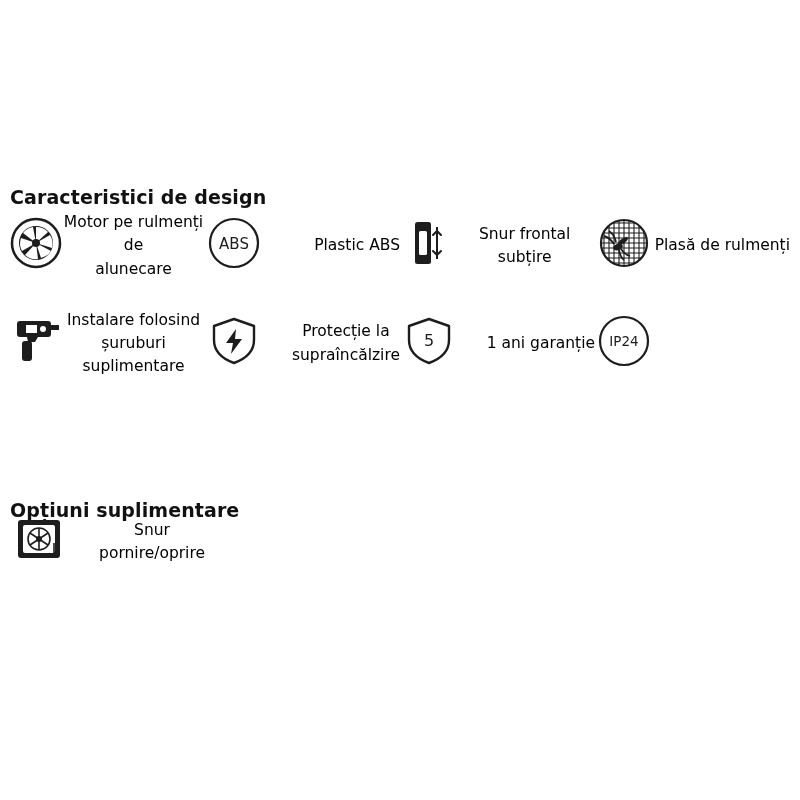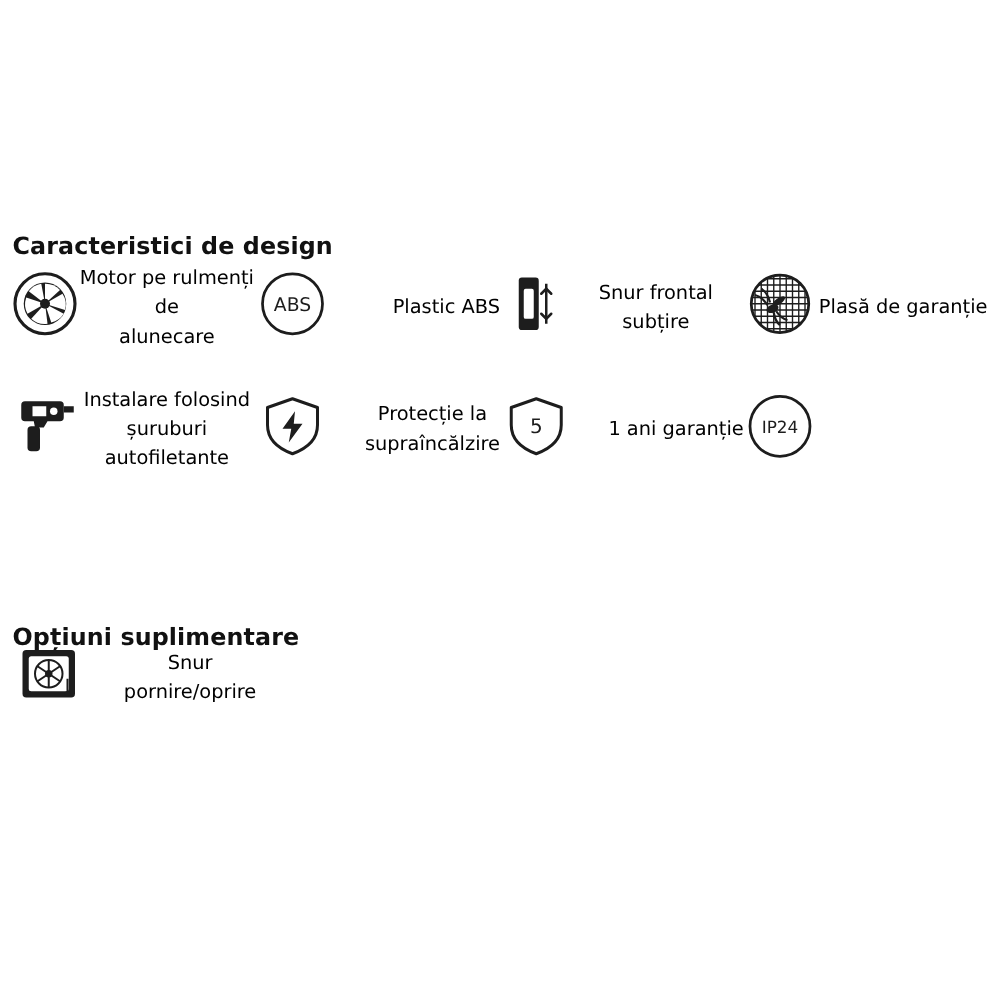--- a/index.html
+++ b/index.html
@@ -159,35 +159,35 @@
             <ellipse cx="20" cy="30" rx="5" ry="3.2" fill="#1d1d1d" transform="rotate(-20 20 30)"></ellipse>
             <path d="M16 27 q-5 -7 -10 -8" fill="none" stroke="#1d1d1d" stroke-width="1.8"></path>
             <path d="M18 25 q-2 -8 -7 -11" fill="none" stroke="#1d1d1d" stroke-width="1.8"></path>
             <path d="M23 32 q4 6 9 7" fill="none" stroke="#1d1d1d" stroke-width="1.8"></path>
             <path d="M21 33 q1 7 5 10" fill="none" stroke="#1d1d1d" stroke-width="1.8"></path>
             <ellipse cx="25" cy="24" rx="6" ry="2.4" fill="#1d1d1d" transform="rotate(-35 25 24)"></ellipse>
           </g>
           <circle cx="26" cy="26" r="23" fill="none" stroke="#1d1d1d" stroke-width="2.2"></circle>
         </svg>
       </div>
-      <div class="feature-label">Plasă de garanție</div>
+      <div class="feature-label">Plasă de rulmenți</div>
     </div>
 
     <div class="feature">
       <div class="icon-wrap">
         <svg width="52" height="52" viewBox="0 0 52 52">
           <path d="M10 6 h28 a3 3 0 0 1 3 3 v10 a3 3 0 0 1 -3 3 h-10 l-3 5 h-7 l-1 -5 h-7 a3 3 0 0 1 -3 -3 v-10 a3 3 0 0 1 3 -3 z" fill="#1d1d1d"></path>
           <rect x="12" y="26" width="10" height="20" rx="3" fill="#1d1d1d"></rect>
           <rect x="41" y="10" width="8" height="5" fill="#1d1d1d"></rect>
           <rect x="16" y="10" width="11" height="8" fill="#ffffff"></rect>
           <circle cx="33" cy="14" r="3" fill="#ffffff"></circle>
         </svg>
       </div>
       <div class="feature-label">Instalare folosind
-șuruburi autofiletante</div>
+șuruburi suplimentare</div>
     </div>
 
     <div class="feature">
       <div class="icon-wrap">
         <svg width="52" height="52" viewBox="0 0 52 52">
           <path d="M26 4 L46 11 v14 c0 12 -9 19 -20 23 C15 44 6 37 6 25 V11 Z" fill="none" stroke="#1d1d1d" stroke-width="2.4" stroke-linejoin="round"></path>
           <path d="M28 14 L18 28 h7 l-2 11 l11 -15 h-7 z" fill="#1d1d1d"></path>
         </svg>
       </div>
       <div class="feature-label">Protecție la

